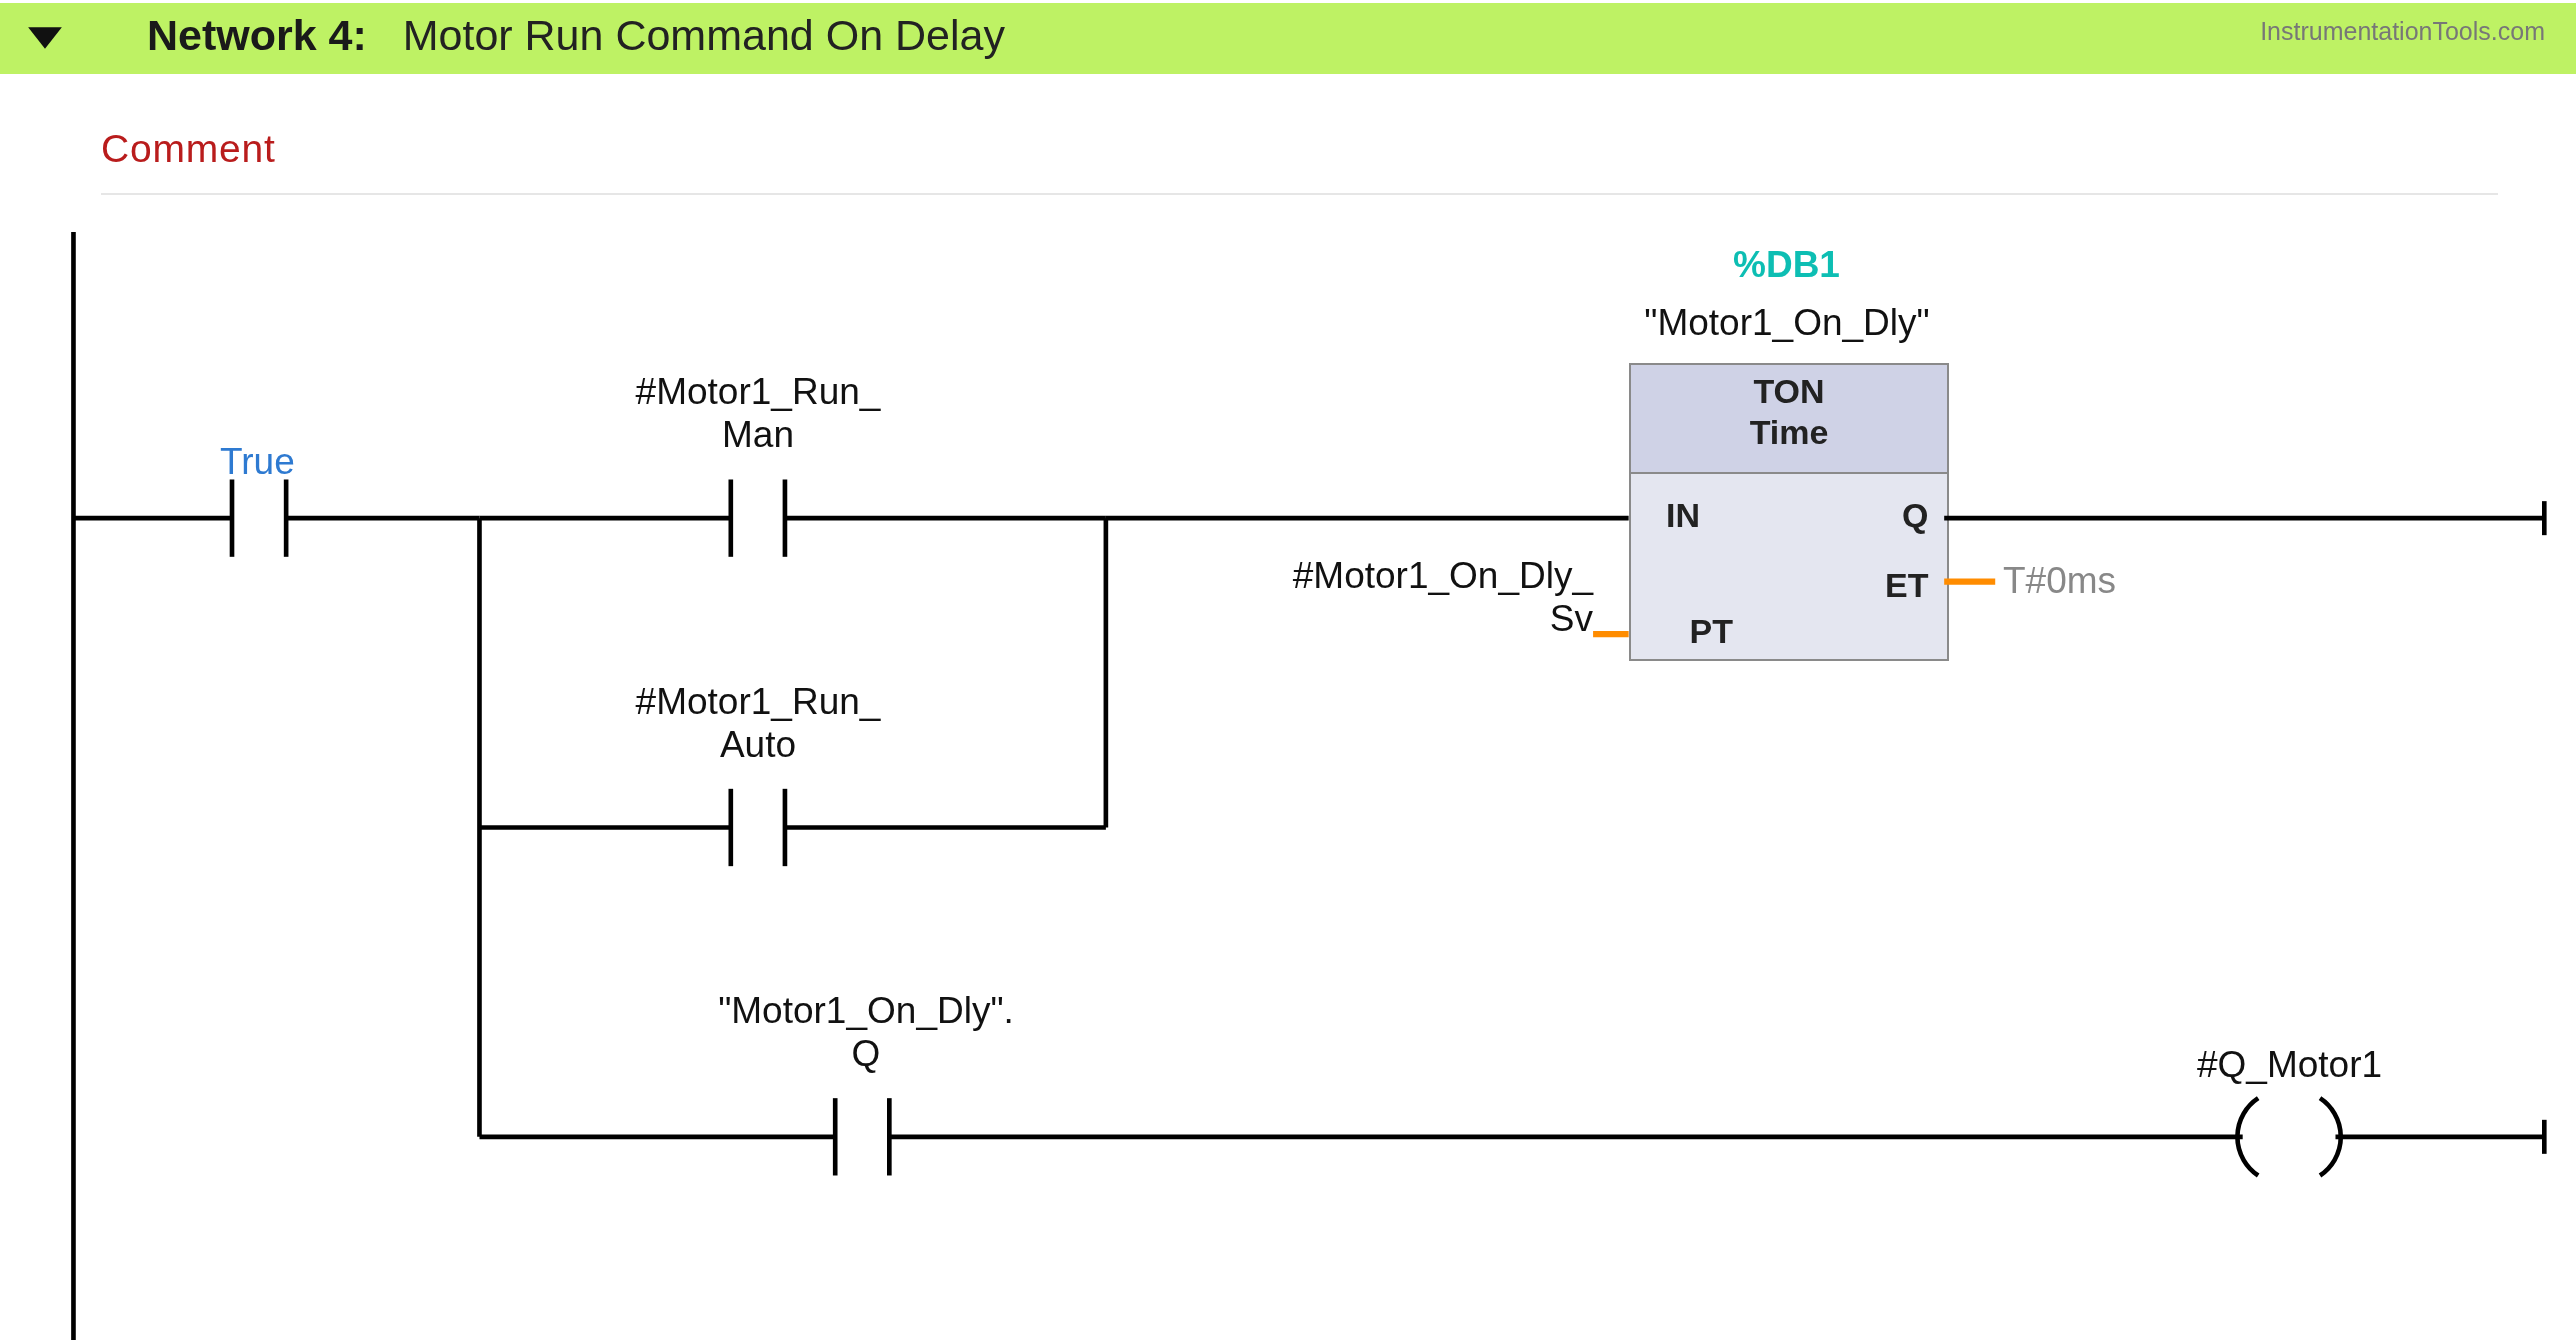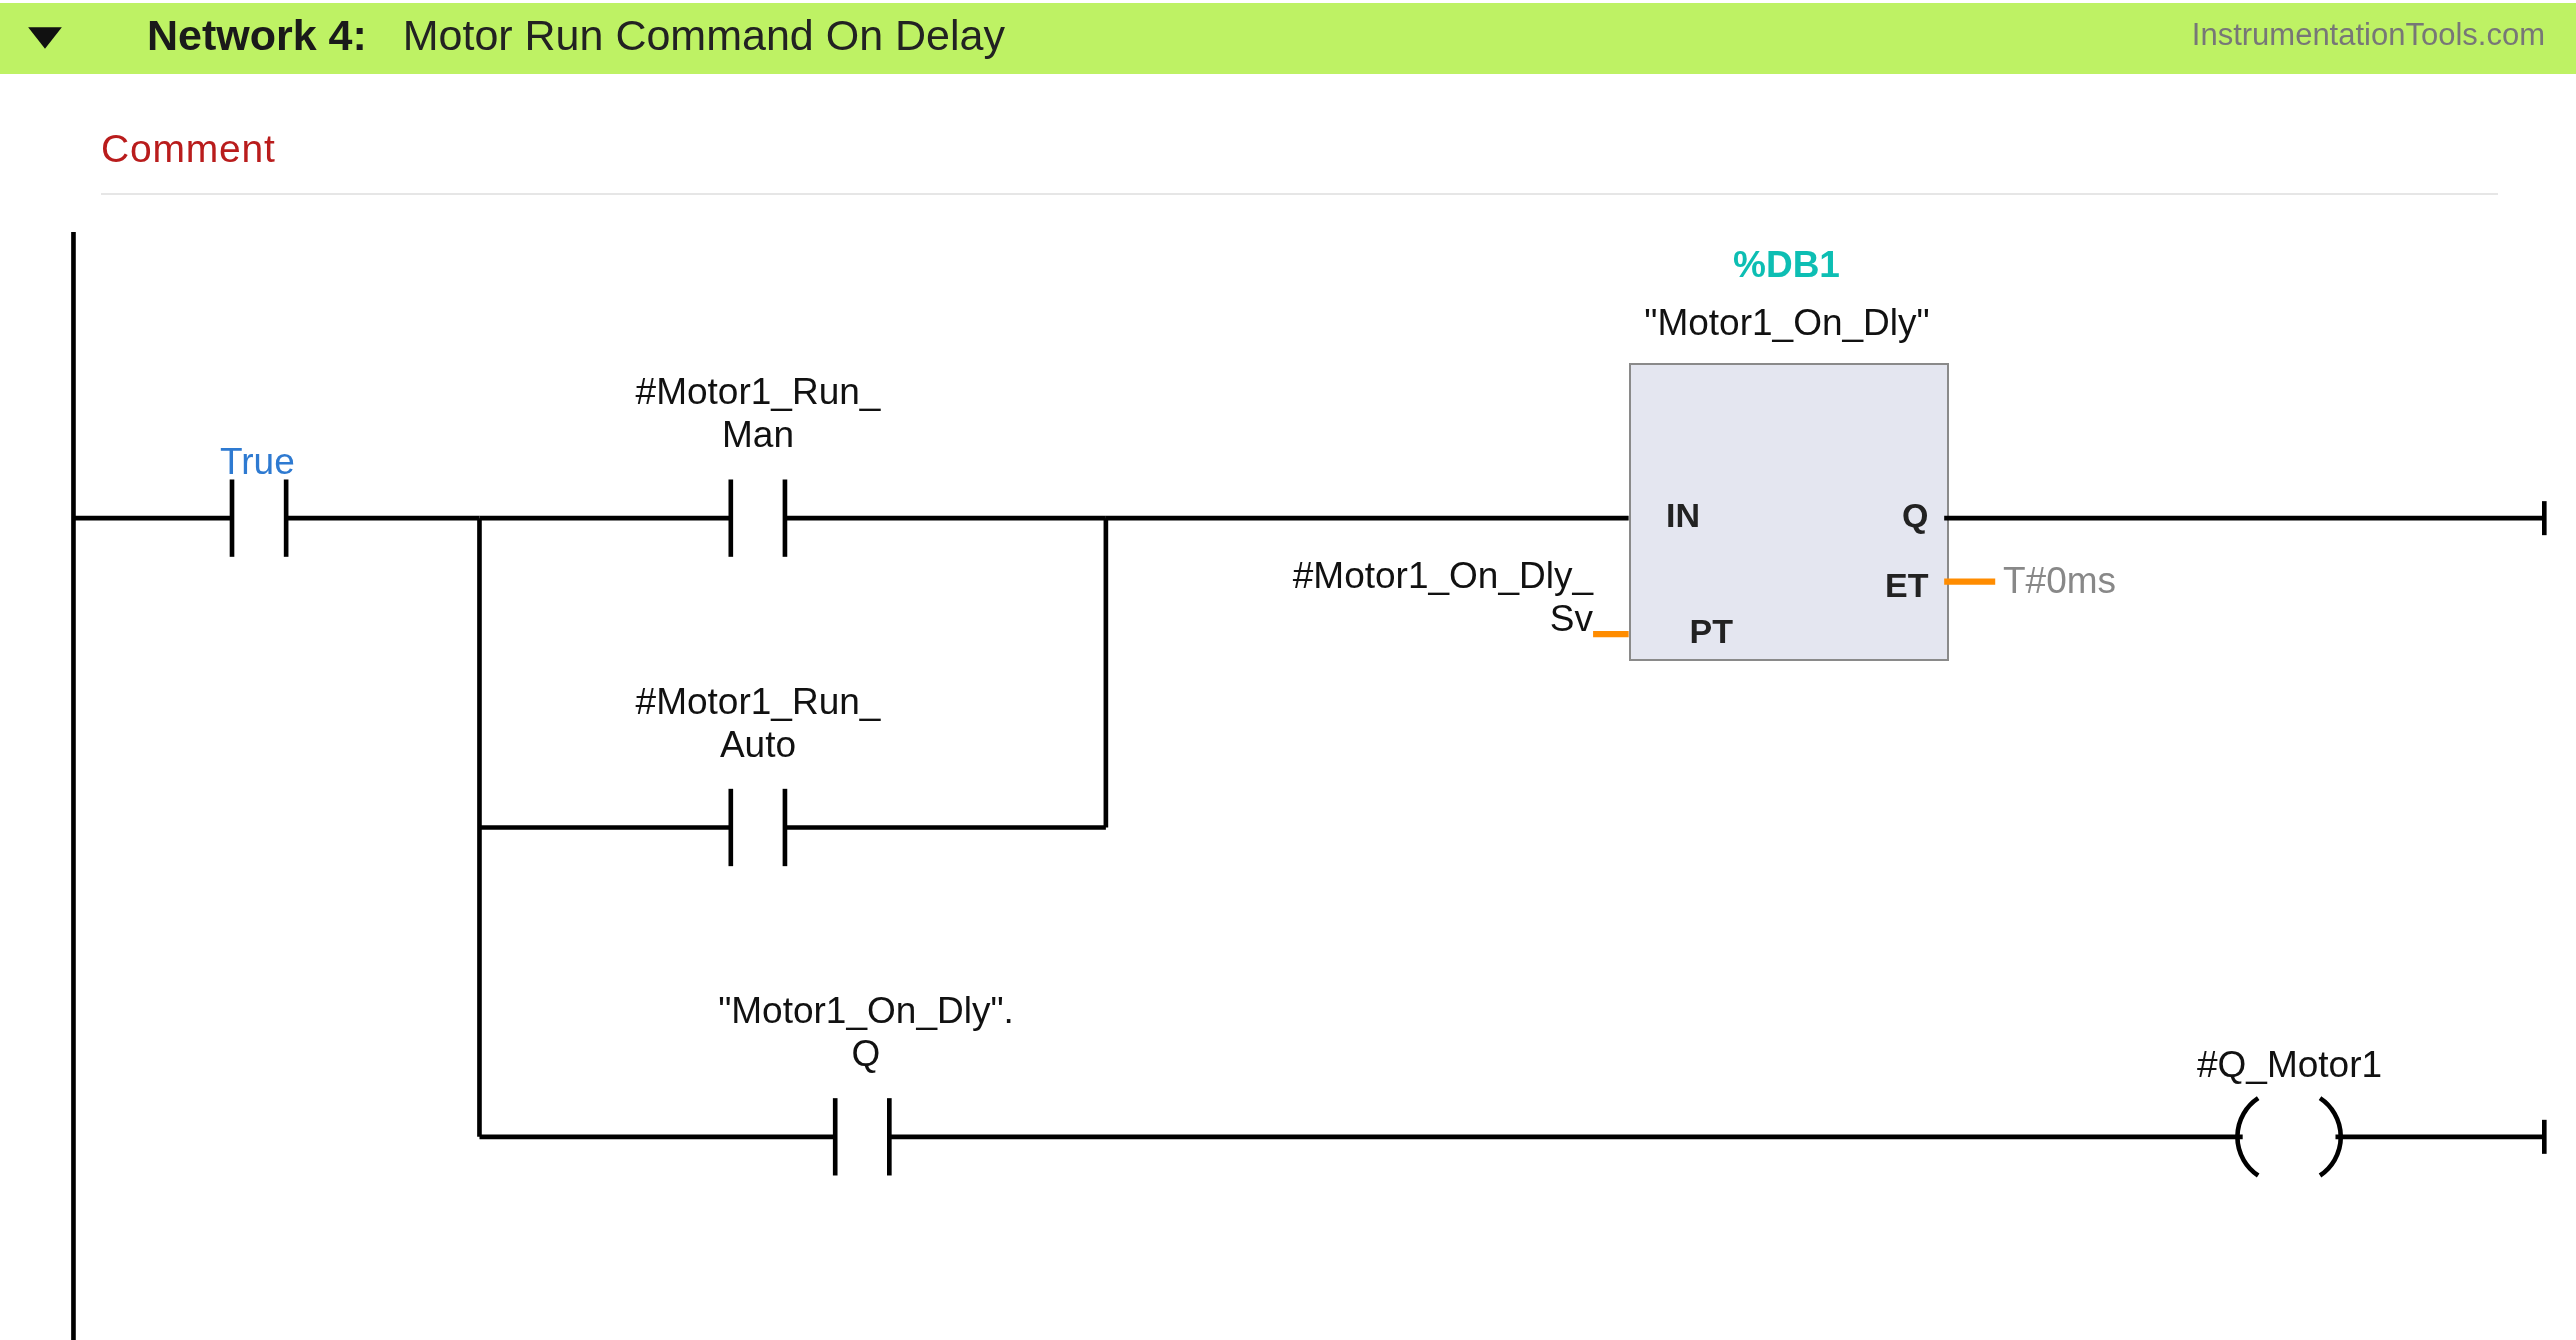--- a/index.html
+++ b/index.html
@@ -31,21 +31,21 @@
     top: 7.7px;
     font-size: 43px;
     color: #1a1a1a;
   }
   .header-text .bold { font-weight: 700; }
   .header-text .thin { font-weight: 400; color: #222; }
   .watermark {
     position: absolute;
     right: 31px;
     top: 14px;
-    font-size: 31px;
+    font-size: 25px;
     color: #777;
   }
   .comment {
     position: absolute;
     left: 101px;
     top: 127px;
     font-size: 39px;
     color: #b91c1c;
     font-weight: 400;
     letter-spacing: 0.8px;
@@ -116,20 +116,24 @@
     <span class="thin">&nbsp;</span>
     <span class="thin">Motor Run Command On Delay</span>
   </div>
   <div class="watermark">InstrumentationTools.com</div>
 </div>
 
 <div class="comment">Comment</div>
 <div class="hr-comment"></div>
 
 <div class="timer-box" style="left:1629px; top:363px; width:316px; height:294px;">
+  <div class="timer-header" style="left:0; top:0; width:316px; height:101px; padding-top:6.2px;">
+    <div>TON</div>
+    <div>Time</div>
+  </div>
   <div class="port-label" style="left:35px; top:131px;">IN</div>
   <div class="port-label" style="right:18.6px; top:131px;">Q</div>
   <div class="port-label" style="left:18.6px; top:247px;margin-left:40px;">PT</div>
   <div class="port-label" style="right:18.6px; top:201px;margin-left:6px;">ET</div>
 </div>
 
 <svg class="canvas" width="2576" height="1341" viewBox="0 0 3331 1734">
 
   <line x1="95" y1="300" x2="95" y2="1734"></line>
 

